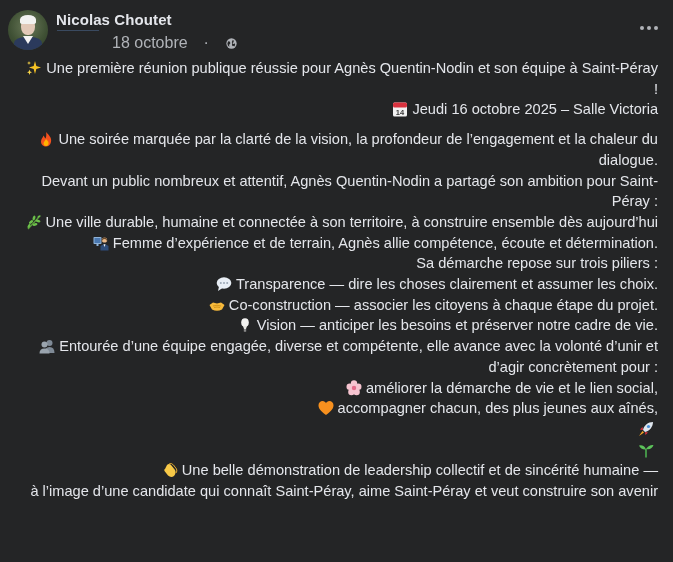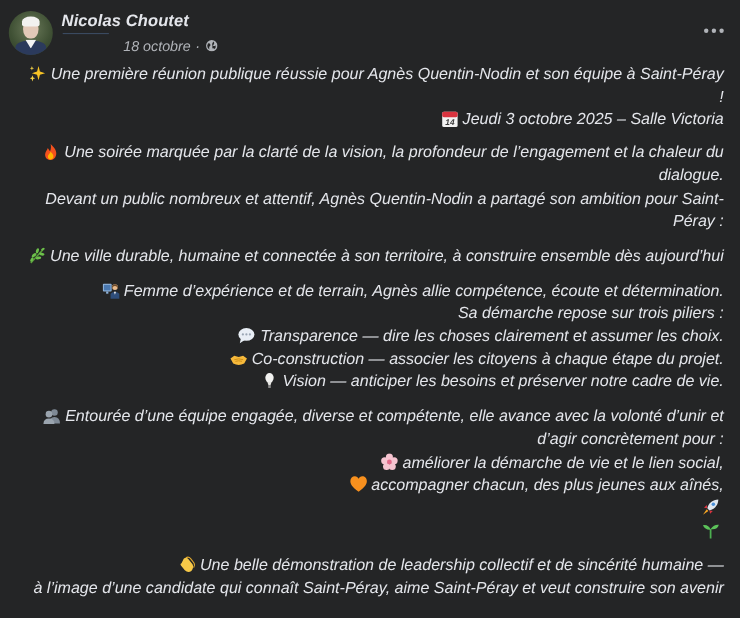--- a/index.html
+++ b/index.html
@@ -14,21 +14,20 @@
       font-family: "Liberation Sans", sans-serif;
       color: #e4e6eb;
       position: relative;
     }
     .post {
       position: absolute;
       left: 0; top: 0;
       width: 673px;
       height: 562px;
       background: #242526;
-      font-style: italic;
     }
     .header {
       position: absolute;
       left: 0; top: 0;
       width: 673px;
       height: 56px;
     }
     .avatar {
       position: absolute;
       left: 8px;
@@ -83,25 +82,25 @@
       left: 57px;
       top: 30px;
       width: 42px;
       height: 1px;
       background: #3a4a60;
     }
     .meta {
       position: absolute;
       left: 112px;
       top: 34px;
-      font-size: 13px;
+      font-size: 16px;
       color: #b0b3b8;
       display: flex;
       align-items: center;
-      gap: 4px;
+      gap: 16px;
     }
     .meta .date { cursor: pointer; }
     .globe-icon {
       display: inline-block;
       width: 11px;
       height: 11px;
       margin-left: 1px;
     }
     .more-button {
       position: absolute;
@@ -123,21 +122,21 @@
     .content {
       position: absolute;
       left: 8px;
       top: 58px;
       width: 650px;
       font-size: 14.6px;
       line-height: 20.7px;
       color: #e4e6eb;
     }
     .para { margin: 0; }
-    .para + .para { margin-top: 11px; }
+    .para + .para { }
     .line { display: block; white-space: nowrap; text-align: right; }
     .emo {
       display: inline-block;
       width: 16px;
       height: 16px;
       vertical-align: -3px;
       margin-right: 4px;
     }
   </style>
 </head>
@@ -179,21 +178,21 @@
           <path d="M3.5 9.5 L4.2 11.5 L6 12.2 L4.2 12.9 L3.5 15 L2.8 12.9 L1 12.2 L2.8 11.5 Z" fill="#f9d649"></path>
           <path d="M3 1 L3.5 2.5 L5 3 L3.5 3.5 L3 5 L2.5 3.5 L1 3 L2.5 2.5 Z" fill="#f9d649"></path>
         </svg><span>Une première réunion publique réussie pour Agnès Quentin-Nodin et son équipe à Saint-Péray</span>
       </span>
       <span class="line">!</span>
       <span class="line">
         <svg class="emo" viewBox="0 0 16 16">
           <rect x="1" y="1.5" width="14" height="14" rx="1.5" fill="#f2f2f2"></rect>
           <rect x="1" y="1.5" width="14" height="5" rx="1.5" fill="#d9333f"></rect>
           <text x="8" y="14" font-size="7.5" text-anchor="middle" fill="#3a3a3a" font-family="Liberation Sans, sans-serif" font-weight="bold">14</text>
-        </svg><span>Jeudi 3 octobre 2025 – Salle Victoria</span>
+        </svg><span>Jeudi 16 octobre 2025 – Salle Victoria</span>
       </span>
     </div>
 
     <div class="para" style="margin-top:9px">
       <span class="line">
         <svg class="emo" viewBox="0 0 16 16">
           <path d="M8 1 C11 4 14 7 13 11 C12.5 14 10 15.5 8 15.5 C5.5 15.5 3 14 3 10.5 C3 8 5 6.5 5.5 4.5 C6.5 6 7 7 7.5 7.5 C8.5 5.5 8.5 3 8 1 Z" fill="#f4511e"></path>
           <path d="M8 8 C9.5 9.5 11 11 10.5 13 C10 14.5 9 15 8 15 C6.8 15 5.5 14.2 5.5 12.5 C5.5 11 7 10 8 8 Z" fill="#ffb300"></path>
         </svg><span>Une soirée marquée par la clarté de la vision, la profondeur de l’engagement et la chaleur du</span>
       </span>

